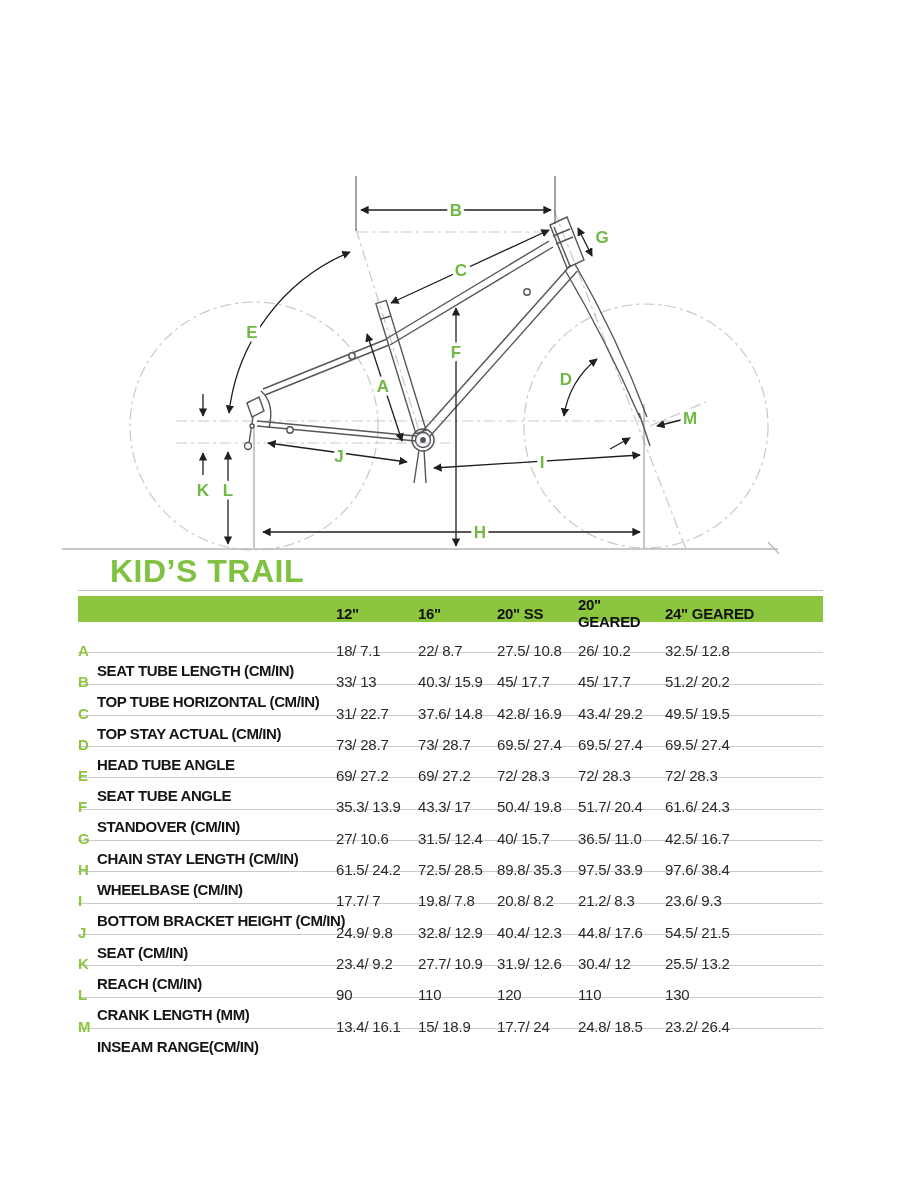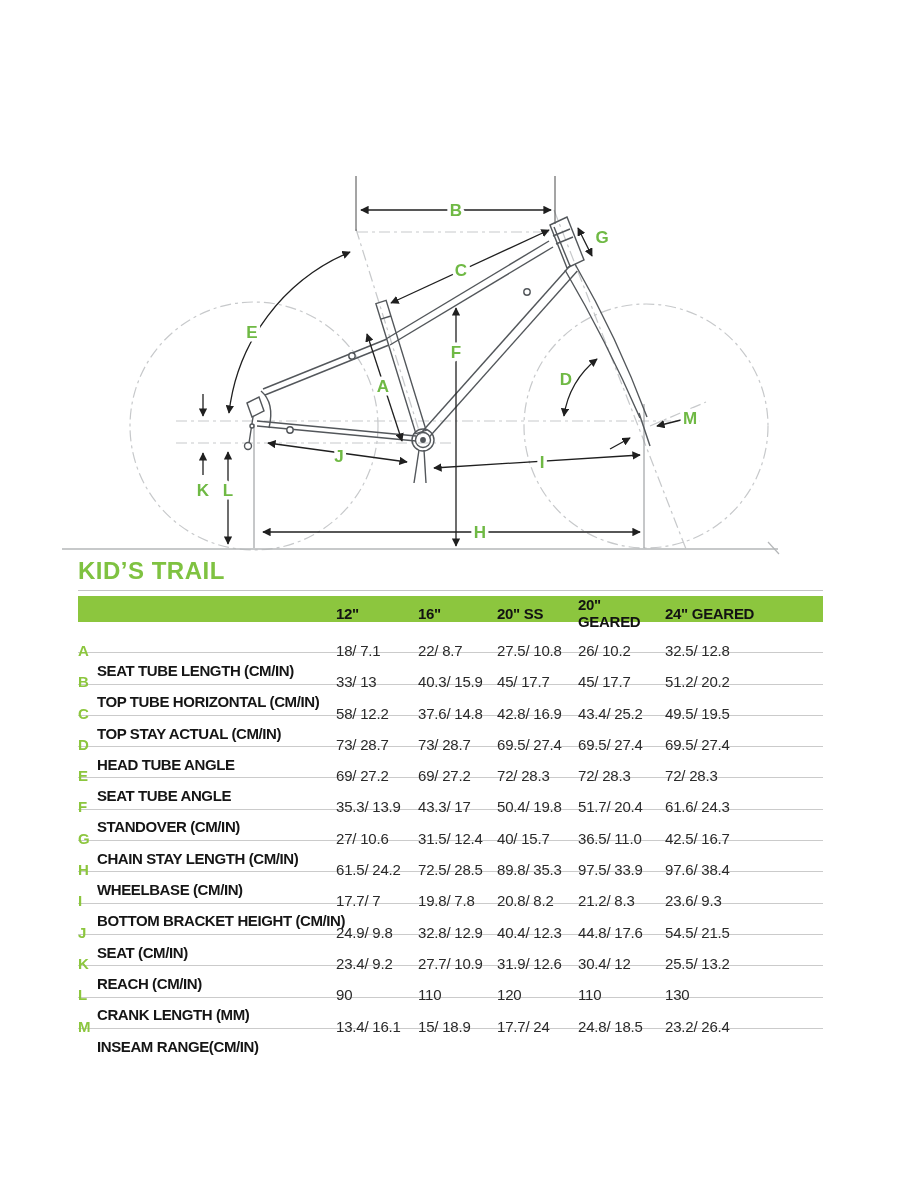--- a/index.html
+++ b/index.html
@@ -1,21 +1,21 @@
 <!DOCTYPE html>
 <html><head>
 <meta charset="utf-8">
 <style>
   html,body{margin:0;padding:0;background:#ffffff;}
   body{width:900px;height:1200px;position:relative;font-family:"Liberation Sans",sans-serif;overflow:hidden;}
   #diagram{position:absolute;left:0;top:0;}
   .dia-label{font-family:"Liberation Sans",sans-serif;font-weight:bold;font-size:17px;
              paint-order:stroke;stroke:#ffffff;stroke-width:7px;stroke-linejoin:round;text-anchor:middle;}
   #spec{position:absolute;left:78px;top:556px;width:745px;}
-  #spec-title{font-size:24px;font-weight:bold;letter-spacing:.5px;line-height:30px;}
+  #spec-title{font-size:32px;font-weight:bold;letter-spacing:.5px;line-height:30px;margin-left:32px;}
   #top-rule{height:1px;background:#c4c4c4;margin-top:4px;}
   .grid{display:grid;grid-template-columns:19px 239px 82px 79px 81px 87px 1fr;align-items:center;}
   #header-bar{height:26px;margin-top:5px;}
   .col-head{font-weight:bold;font-size:15px;color:#121212;letter-spacing:-0.3px;}
   .spec-row{height:30.3px;border-bottom:1px solid #cbcbcb;}
   .row-letter{font-weight:bold;font-size:15px;}
   .row-label{font-weight:bold;font-size:15px;color:#151515;letter-spacing:-0.4px;white-space:nowrap;margin-top:40px;}
   .row-value{font-size:15px;color:#2a2a2a;letter-spacing:-0.2px;white-space:nowrap;}
 </style>
 </head>
@@ -156,24 +156,24 @@
         <span class="row-label">TOP TUBE HORIZONTAL (CM/IN)</span>
         <span class="row-value">33/ 13</span>
         <span class="row-value">40.3/ 15.9</span>
         <span class="row-value">45/ 17.7</span>
         <span class="row-value">45/ 17.7</span>
         <span class="row-value">51.2/ 20.2</span>
       </div>
       <div class="spec-row grid">
         <span class="row-letter" style="color: rgb(140, 198, 62);">C</span>
         <span class="row-label">TOP STAY ACTUAL (CM/IN)</span>
-        <span class="row-value">58/ 12.2</span>
+        <span class="row-value">31/ 22.7</span>
         <span class="row-value">37.6/ 14.8</span>
         <span class="row-value">42.8/ 16.9</span>
-        <span class="row-value">43.4/ 25.2</span>
+        <span class="row-value">43.4/ 29.2</span>
         <span class="row-value">49.5/ 19.5</span>
       </div>
       <div class="spec-row grid">
         <span class="row-letter" style="color: rgb(140, 198, 62);">D</span>
         <span class="row-label">HEAD TUBE ANGLE</span>
         <span class="row-value">73/ 28.7</span>
         <span class="row-value">73/ 28.7</span>
         <span class="row-value">69.5/ 27.4</span>
         <span class="row-value">69.5/ 27.4</span>
         <span class="row-value">69.5/ 27.4</span>

